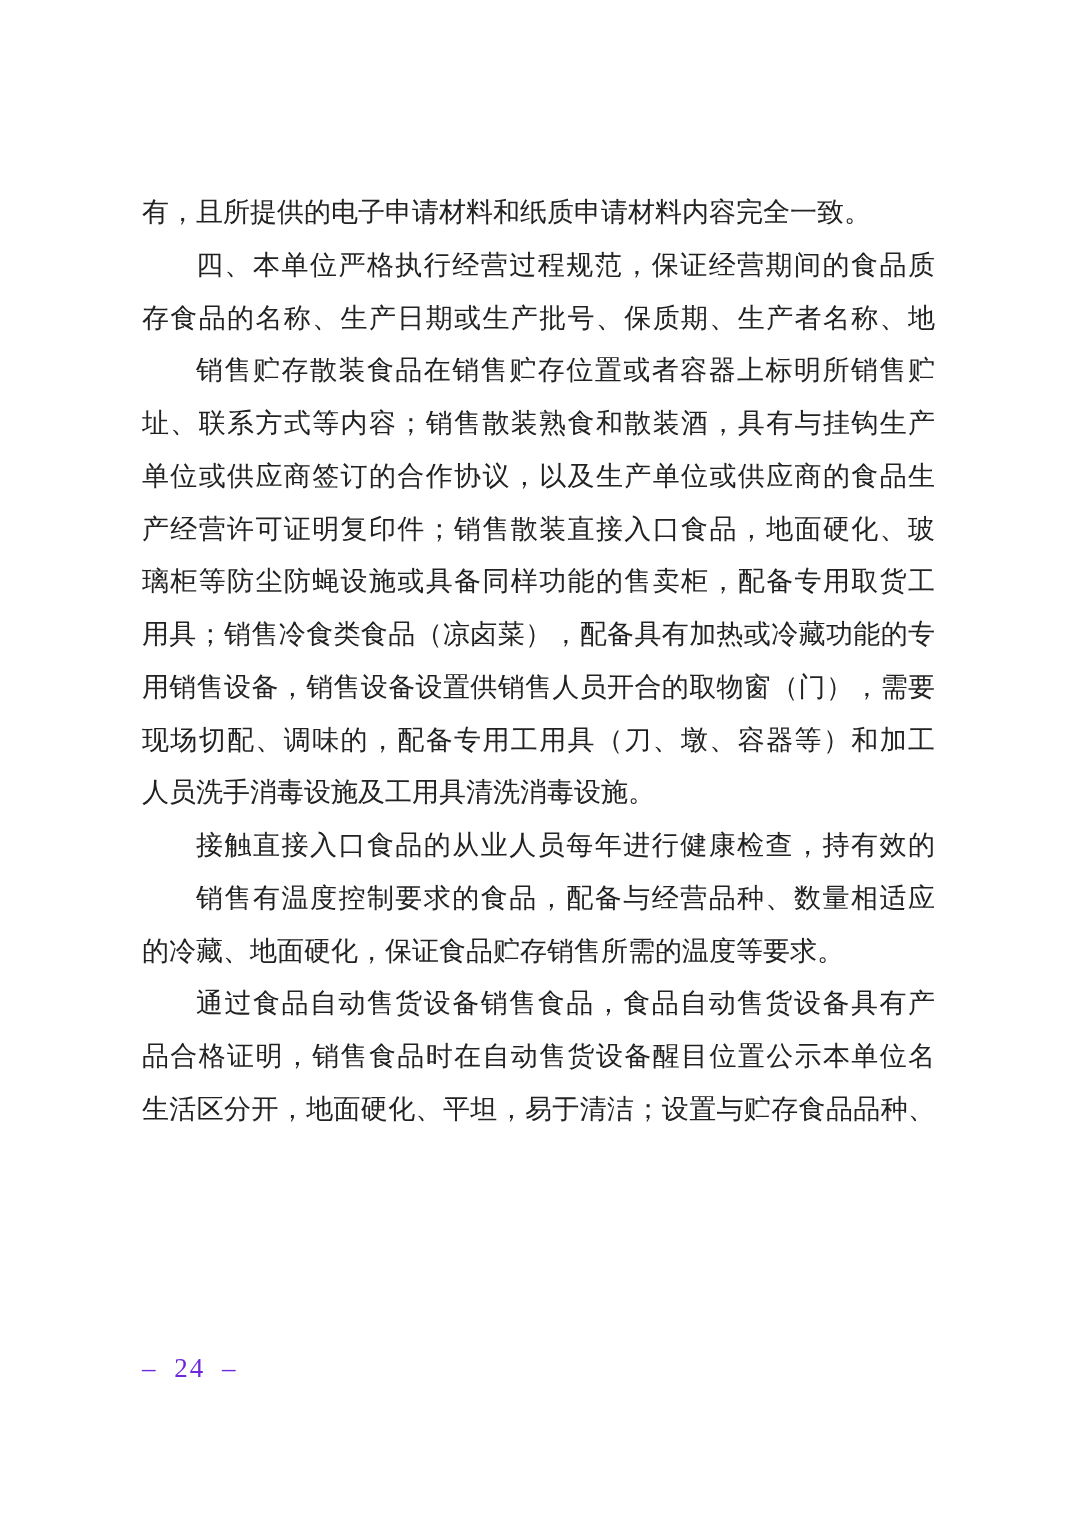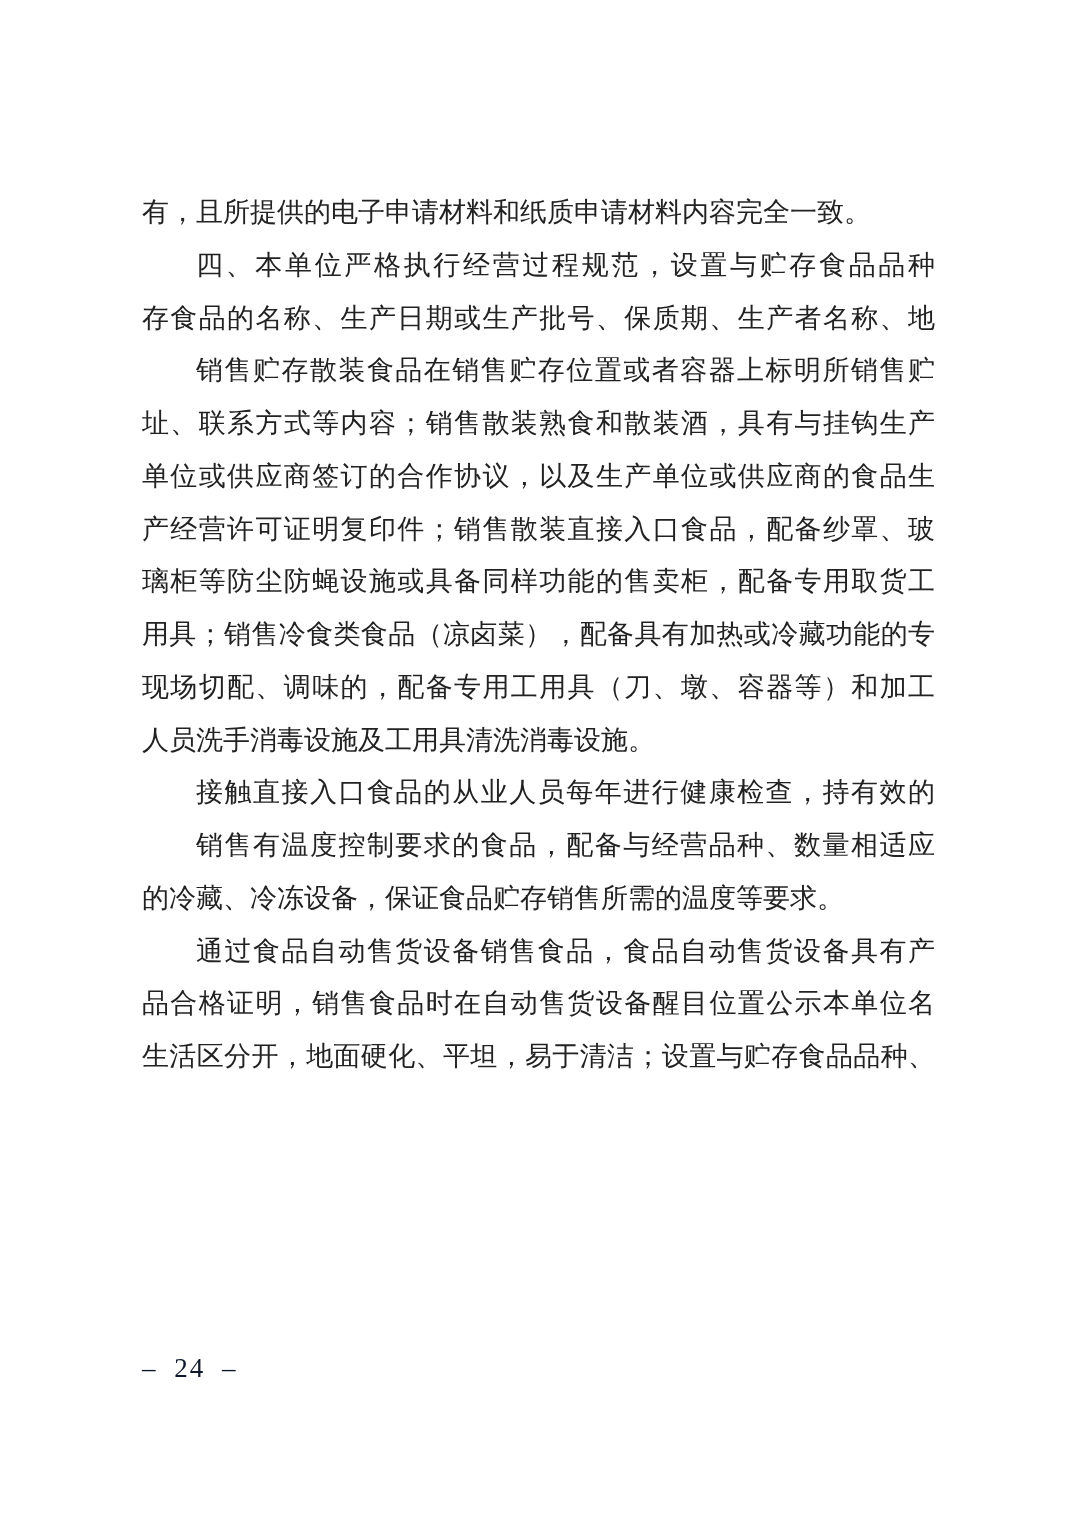--- a/index.html
+++ b/index.html
@@ -41,40 +41,41 @@
     text-indent: 54px;
   }
   .footer {
     position: absolute;
     left: 142px;
     top: 1346px;
     font-size: 27px;
     line-height: 44px;
     letter-spacing: 2px;
     word-spacing: 8px;
-    color: #0f172a;
+    color: #6d28d9;
   }
 </style>
 </head>
 <body>
 
 <div class="page">
   <div class="text-block" id="lines">
       <div class="line">有，且所提供的电子申请材料和纸质申请材料内容完全一致。</div>
-      <div class="line fill indent">四、本单位严格执行经营过程规范，设置与贮存食品品种</div>
+      <div class="line fill indent">四、本单位严格执行经营过程规范，保证经营期间的食品质</div>
       <div class="line fill">存食品的名称、生产日期或生产批号、保质期、生产者名称、地</div>
       <div class="line fill indent">销售贮存散装食品在销售贮存位置或者容器上标明所销售贮</div>
       <div class="line fill">址、联系方式等内容；销售散装熟食和散装酒，具有与挂钩生产</div>
       <div class="line fill">单位或供应商签订的合作协议，以及生产单位或供应商的食品生</div>
-      <div class="line fill">产经营许可证明复印件；销售散装直接入口食品，配备纱罩、玻</div>
+      <div class="line fill">产经营许可证明复印件；销售散装直接入口食品，地面硬化、玻</div>
       <div class="line fill">璃柜等防尘防蝇设施或具备同样功能的售卖柜，配备专用取货工</div>
       <div class="line fill">用具；销售冷食类食品（凉卤菜），配备具有加热或冷藏功能的专</div>
+      <div class="line fill">用销售设备，销售设备设置供销售人员开合的取物窗（门），需要</div>
       <div class="line fill">现场切配、调味的，配备专用工用具（刀、墩、容器等）和加工</div>
       <div class="line">人员洗手消毒设施及工用具清洗消毒设施。</div>
       <div class="line fill indent">接触直接入口食品的从业人员每年进行健康检查，持有效的</div>
       <div class="line fill indent">销售有温度控制要求的食品，配备与经营品种、数量相适应</div>
-      <div class="line">的冷藏、冷冻设备，保证食品贮存销售所需的温度等要求。</div>
+      <div class="line">的冷藏、地面硬化，保证食品贮存销售所需的温度等要求。</div>
       <div class="line fill indent">通过食品自动售货设备销售食品，食品自动售货设备具有产</div>
       <div class="line fill">品合格证明，销售食品时在自动售货设备醒目位置公示本单位名</div>
       <div class="line fill">生活区分开，地面硬化、平坦，易于清洁；设置与贮存食品品种、</div>
     </div>
   <div class="footer">– 24 –</div>
 </div>
 
 </body></html>

